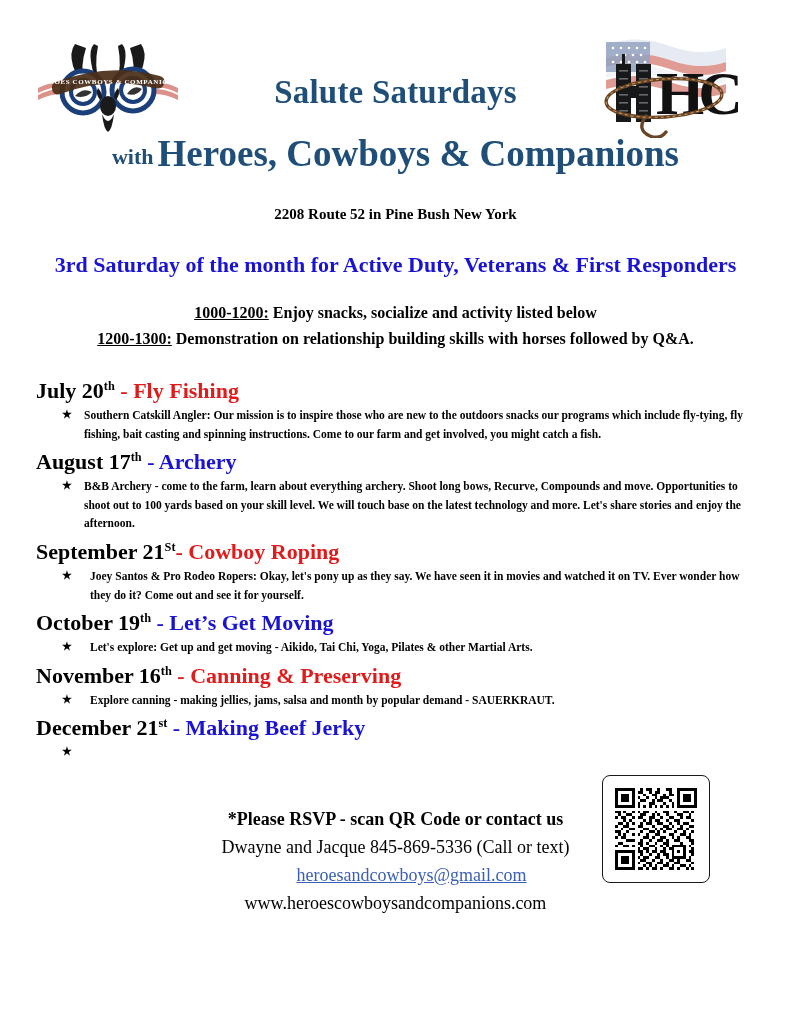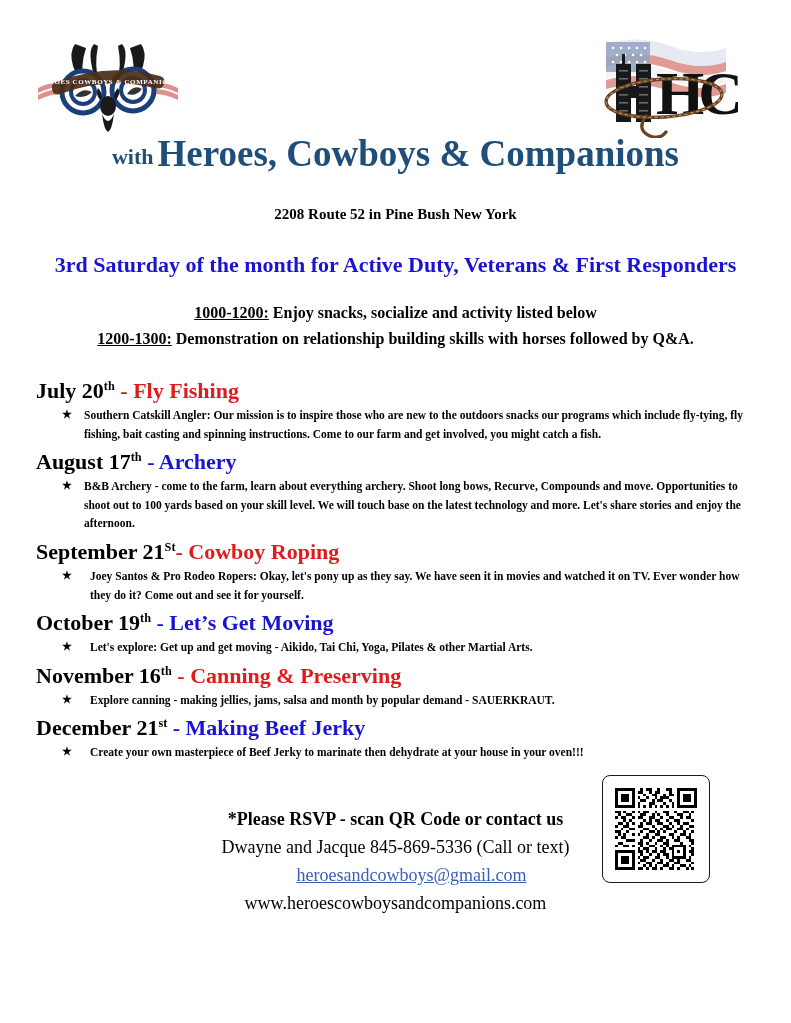--- a/index.html
+++ b/index.html
@@ -280,20 +280,21 @@
       <g fill="none" stroke="#6b4423" stroke-width="3.4" stroke-linecap="round">
         <ellipse cx="76" cy="70" rx="58" ry="19" transform="rotate(-4 76 70)"></ellipse>
         <path d="M58 88 q-10 14 4 20 q10 4 16 -4"></path>
       </g>
       <g fill="none" stroke="#c8a26a" stroke-width="1" stroke-dasharray="3 3">
         <ellipse cx="76" cy="70" rx="58" ry="19" transform="rotate(-4 76 70)"></ellipse>
       </g>
     </svg>
   </div>
 
+  <div class="title-main">Salute Saturdays</div>
 
   <div class="title-sub">
     <span class="with">with</span><span>Heroes, Cowboys &amp; Companions</span>
   </div>
 
   <div class="address">2208 Route 52 in Pine Bush New York</div>
 
   <div class="tagline">3rd Saturday of the month for Active Duty, Veterans &amp; First Responders</div>
 
   <div class="times">
@@ -358,21 +359,20 @@
         <span>Explore canning - making jellies, jams, salsa and month by popular demand - SAUERKRAUT.</span>
       </div>
     </div>
 
     <div class="event">
       <div class="event-head">
         <span>December 21</span><sup>st</sup><span class="dash" style="color: rgb(26, 20, 210);"> - </span><span class="ev-title" style="color: rgb(26, 20, 210);">Making Beef Jerky</span>
       </div>
       <div class="event-desc wide">
         <span class="star">★</span>
-        <span>Create your own masterpiece of Beef Jerky to marinate then dehydrate at your house in your oven!!!</span>
       </div>
     </div>
 
   </div>
 
   <div class="footer">
     <div class="footer-line bold">*Please RSVP - scan QR Code or contact us</div>
     <div class="footer-line">Dwayne and Jacque 845-869-5336 (Call or text)</div>
     <div><a class="footer-email" href="#">heroesandcowboys@gmail.com</a></div>
     <div class="footer-line">www.heroescowboysandcompanions.com</div>

